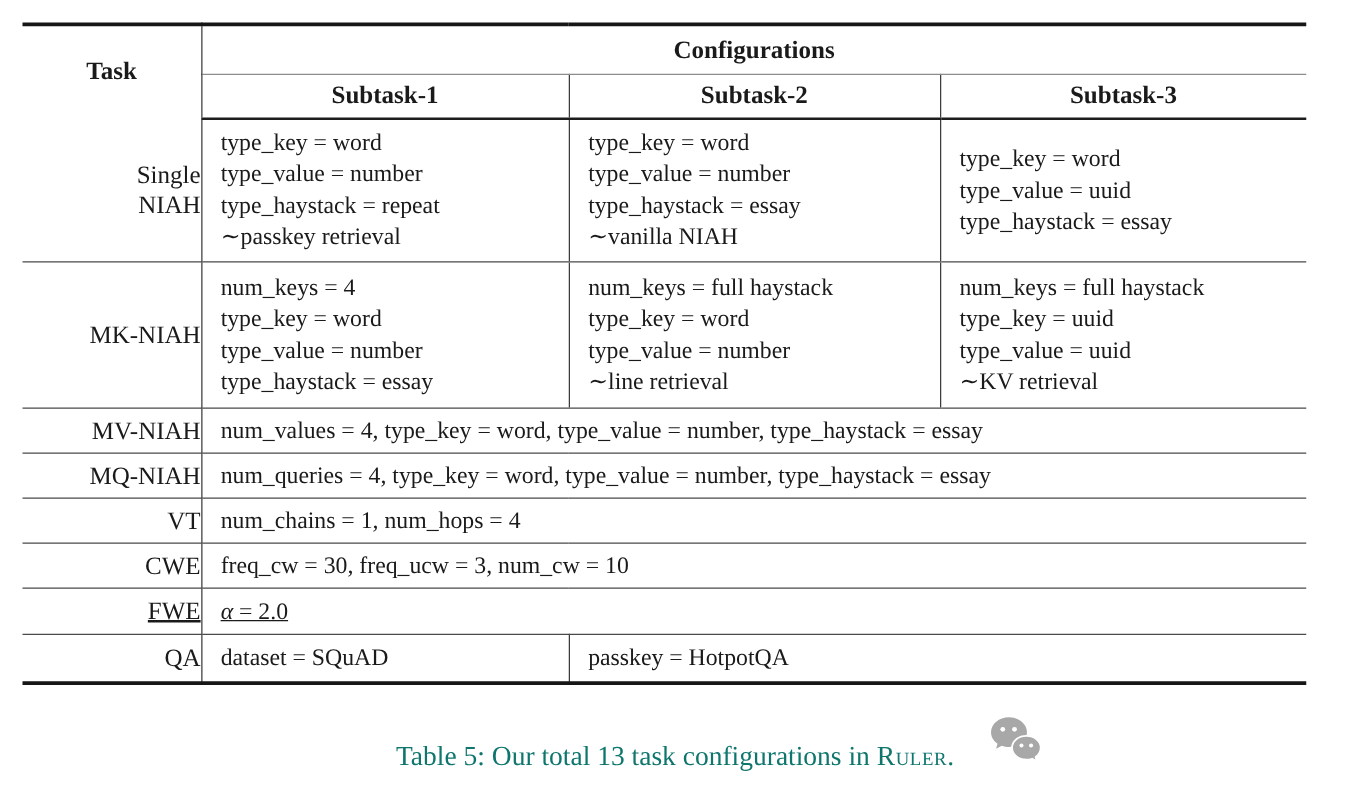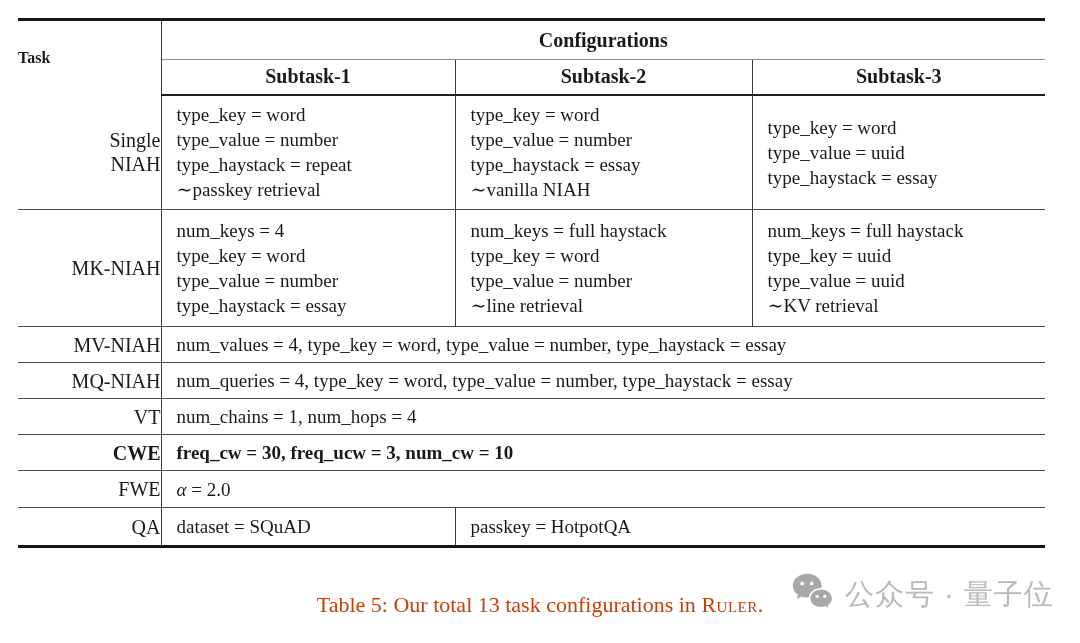--- a/index.html
+++ b/index.html
@@ -33,22 +33,22 @@
   }
   th, td {
     padding: 0;
     font-size: 19px;
     vertical-align: middle;
   }
   tr.header-top { height: 40px; }
   tr.header-sub { height: 35px; margin-top: 31px; }
   th.task-head {
     font-weight: bold;
-    font-size: 16px;
-    text-align: left;
+    font-size: 20px;
+    text-align: center;
     border-right: 1px solid #3c3c3c;
   }
   th.config-head {
     font-weight: bold;
     font-size: 20px;
     border-bottom: 1px solid #8d8d8d;
     border-left: 1px solid #3c3c3c;
   }
   th.sub-head {
     font-weight: bold;
@@ -76,21 +76,21 @@
   }
   .cfg-line .b { font-weight: normal; }
   .cfg-line .i { font-style: italic; }
   .caption-row {
     position: absolute;
     left: 0;
     top: 592px;
     width: 1080px;
     text-align: center;
     font-size: 22px;
-    color: #c2410c;
+    color: #0f766e;
   }
   .caption-row .sc {
     font-variant: small-caps;
     letter-spacing: 0.5px;
   }
   .watermark {
     position: absolute;
     left: 789px;
     top: 570px;
     display: flex;
@@ -182,27 +182,27 @@
             <td class="cfg-cell" colspan="3">
               <div class="cfg-line"><span>num_queries = 4, type_key = word, type_value = number, type_haystack = essay</span></div>
             </td>
           </tr>
           <tr class="body-row" style="height: 36px;">
             <td class="task-cell">VT</td>
             <td class="cfg-cell" colspan="3">
               <div class="cfg-line"><span>num_chains = 1, num_hops = 4</span></div>
             </td>
           </tr>
-          <tr class="body-row" style="height: 36px; font-weight: bold;">
+          <tr class="body-row" style="height: 36px;">
             <td class="task-cell">CWE</td>
             <td class="cfg-cell" colspan="3">
               <div class="cfg-line"><span>freq_cw = 30, freq_ucw = 3, num_cw = 10</span></div>
             </td>
           </tr>
-          <tr class="body-row" style="height: 37px;">
+          <tr class="body-row" style="height: 37px; text-decoration: underline;">
             <td class="task-cell">FWE</td>
             <td class="cfg-cell" colspan="3">
               <div class="cfg-line"><span class="i">α</span><span> = 2.0</span></div>
             </td>
           </tr>
           <tr class="body-row" style="height: 39px;">
             <td class="task-cell">QA</td>
             <td class="cfg-cell">
               <div class="cfg-line"><span>dataset = SQuAD</span></div>
             </td>
@@ -224,16 +224,15 @@
         </g>
         <circle cx="13.8" cy="14" r="2" fill="#ffffff"></circle>
         <circle cx="23.6" cy="14" r="2" fill="#ffffff"></circle>
         <g fill="#a8a8a8" stroke="#ffffff" stroke-width="1.6">
           <path d="M33.5 19.5 C26.8 19.5 21.5 24 21.5 29.5 C21.5 35 26.8 39.5 33.5 39.5 C35.2 39.5 36.8 39.2 38.3 38.7 L42.3 40.8 L41.3 37.2 C43.9 35.4 45.5 32.6 45.5 29.5 C45.5 24 40.2 19.5 33.5 19.5 Z"></path>
         </g>
         <circle cx="29.4" cy="27.6" r="1.7" fill="#ffffff"></circle>
         <circle cx="37.4" cy="27.6" r="1.7" fill="#ffffff"></circle>
       </svg>
     </span>
-    <span class="wm-text">公众号 · 量子位</span>
   </div>
 
 </div>
 
 </body></html>

